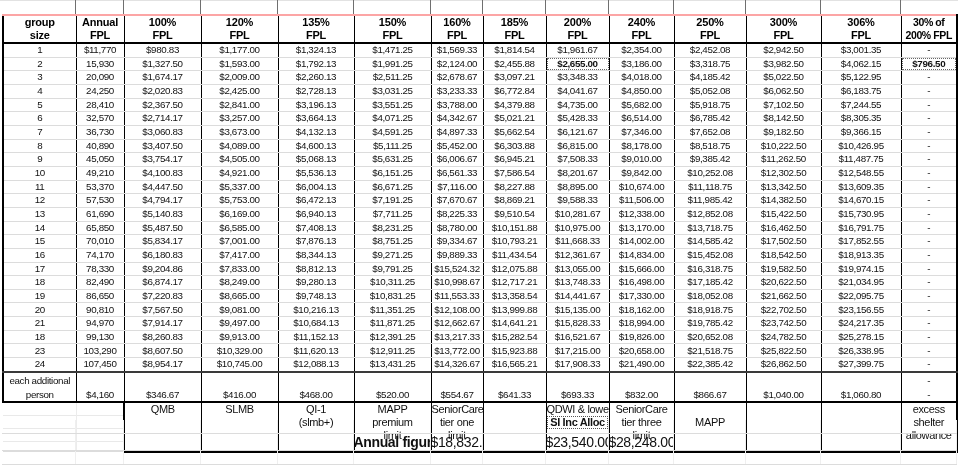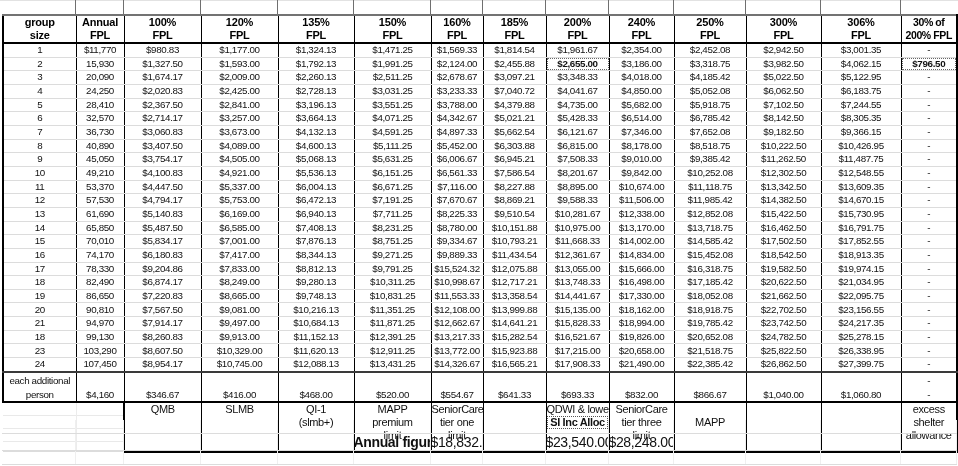--- a/index.html
+++ b/index.html
@@ -10,21 +10,21 @@
   .top-strip { position:absolute; top:0; left:0; width:958px; height:14px; background:#fff; }
   .top-strip .hline { position:absolute; top:0; left:0; width:958px; height:1px; background:#e2e2e2; }
   .top-strip .stub { position:absolute; top:0; width:1px; height:14px; background:#6f6f6f; }
 
   table { border-collapse:collapse; table-layout:fixed; }
   td, th { padding:0; margin:0; overflow:hidden; white-space:nowrap; }
 
   
   #fpl { position:absolute; left:2px; top:14px; width:954px; }
   #fpl th { font-size:11px; font-weight:bold; text-align:center; color:#000;
-            border-top:2px solid #737373; border-bottom:2px solid #000;
+            border-top:2px solid #fca5a5; border-bottom:2px solid #000;
             border-right:1px solid #000; height:26px; letter-spacing:-0.2px; }
   #fpl th.c13 { font-size:10.5px; letter-spacing:-0.4px;margin-left:21px; }
   #fpl th .hl { height:13px; line-height:13px; }
   #fpl .c0-border { border-left:2px solid #000; }
   #fpl .cend-border { border-right:2px solid #000 !important; }
 
   #fpl tr.data td { font-size:9.8px; color:#111; text-align:center;
                     height:12.66px; line-height:12.4px; letter-spacing:-0.35px;
                     border-right:1px solid #000; border-bottom:1px solid #dcdcdc; }
   #fpl tr.last-data td { border-bottom:2.5px solid #3a3a3a; }
@@ -206,21 +206,21 @@
           <td class="c13 cend-border">-</td>
         </tr>
         <tr class="data">
           <td class="c0 c0-border">4</td>
           <td class="c1">24,250</td>
           <td class="c2">$2,020.83</td>
           <td class="c3">$2,425.00</td>
           <td class="c4">$2,728.13</td>
           <td class="c5">$3,031.25</td>
           <td class="c6">$3,233.33</td>
-          <td class="c7">$7,040.72</td>
+          <td class="c7">$6,772.84</td>
           <td class="c8">$4,041.67</td>
           <td class="c9">$4,850.00</td>
           <td class="c10">$5,052.08</td>
           <td class="c11">$6,062.50</td>
           <td class="c12">$6,183.75</td>
           <td class="c13 cend-border">-</td>
         </tr>
         <tr class="data">
           <td class="c0 c0-border">5</td>
           <td class="c1">28,410</td>

